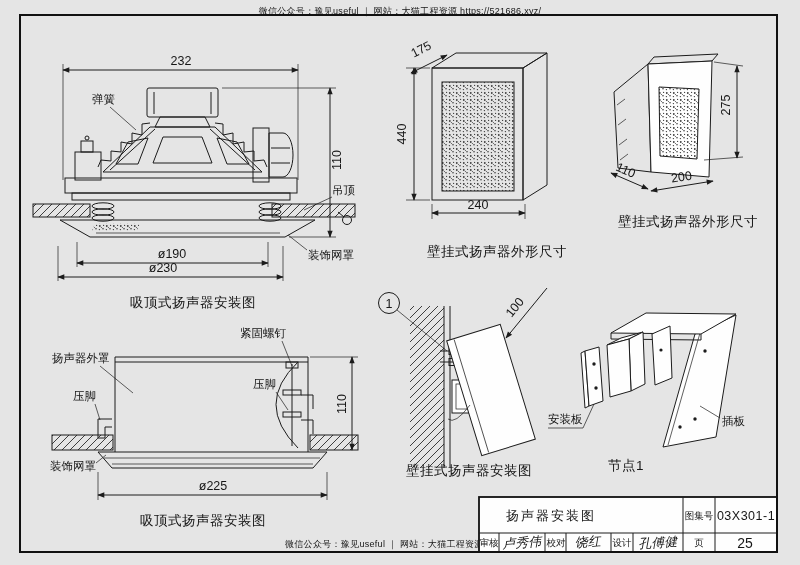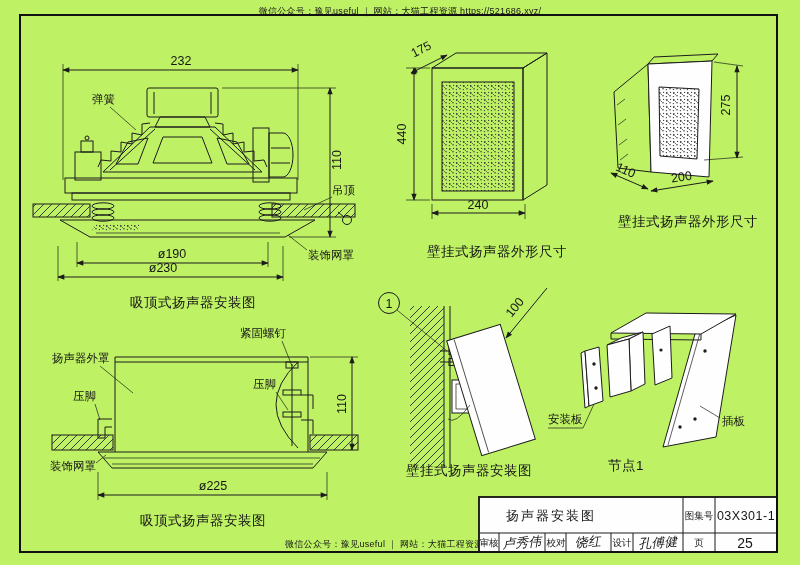--- a/index.html
+++ b/index.html
@@ -1,16 +1,16 @@
 <!DOCTYPE html>
 <html><head>
 <meta charset="utf-8">
 <style>
   html,body{margin:0;padding:0;background:#fff;}
-  #sheet{position:relative;width:800px;height:565px;background:#bef264;overflow:hidden;
+  #sheet{position:relative;width:800px;height:565px;background:#e5e5e5;overflow:hidden;
          font-family:"Liberation Sans",sans-serif;}
   svg{display:block;}
   svg text{fill:#161616;font-family:"Liberation Sans",sans-serif;}
   .ln{stroke:#1c1c1c;stroke-width:1;fill:none;}
   .lnt{stroke:#1c1c1c;stroke-width:0.7;fill:none;}
   .wf{fill:#fefefe;stroke:#1c1c1c;stroke-width:1;}
   .dot{fill:#1c1c1c;stroke:none;}
   .dim{font-size:12.5px;text-anchor:middle;}
   .lbl{font-size:11.5px;}
   .cap{font-size:13.5px;text-anchor:middle;letter-spacing:0.5px;}

